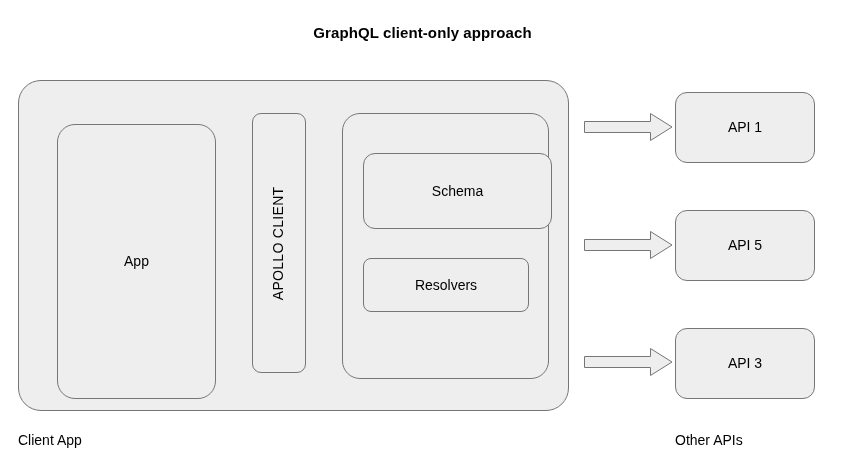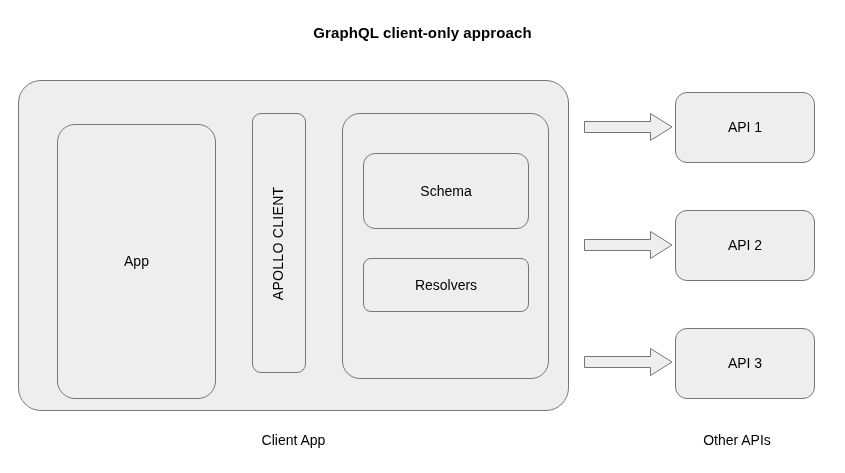--- a/index.html
+++ b/index.html
@@ -88,21 +88,21 @@
     top: 113px;
     width: 207px;
     height: 266px;
     border-radius: 18px;
   }
 
   
   #schema-box {
     left: 363px;
     top: 153px;
-    width: 166px;
+    width: 189px;
     height: 76px;
     border-radius: 12px;
   }
   #resolvers-box {
     left: 363px;
     top: 258px;
     width: 166px;
     height: 54px;
     border-radius: 8px;
   }
@@ -139,21 +139,21 @@
     stroke: #767676;
     stroke-width: 1;
     stroke-linejoin: miter;
   }
 
   
   .caption {
     position: absolute;
     font-size: 14px;
     color: #000000;
-    text-align: center;
+    text-align: left;
     white-space: nowrap;
   }
   #caption-client-app {
     left: 18px;
     top: 432px;
     width: 551px;
   }
   #caption-other-apis {
     left: 675px;
     top: 432px;
@@ -203,21 +203,21 @@
     <svg viewBox="0 0 89 30" xmlns="http://www.w3.org/2000/svg">
       <polygon points="0.5,9.5 66.5,9.5 66.5,1.5 88,15 66.5,28.5 66.5,20.5 0.5,20.5"></polygon>
     </svg>
   </div>
 
   <div class="box api-box" id="api-box-1">
     <span class="box-label">API 1</span>
   </div>
 
   <div class="box api-box" id="api-box-2">
-    <span class="box-label">API 2</span>
+    <span class="box-label">API 5</span>
   </div>
 
   <div class="box api-box" id="api-box-3">
     <span class="box-label">API 3</span>
   </div>
 
   <div class="caption" id="caption-client-app">Client App</div>
 
   <div class="caption" id="caption-other-apis">Other APIs</div>
 

